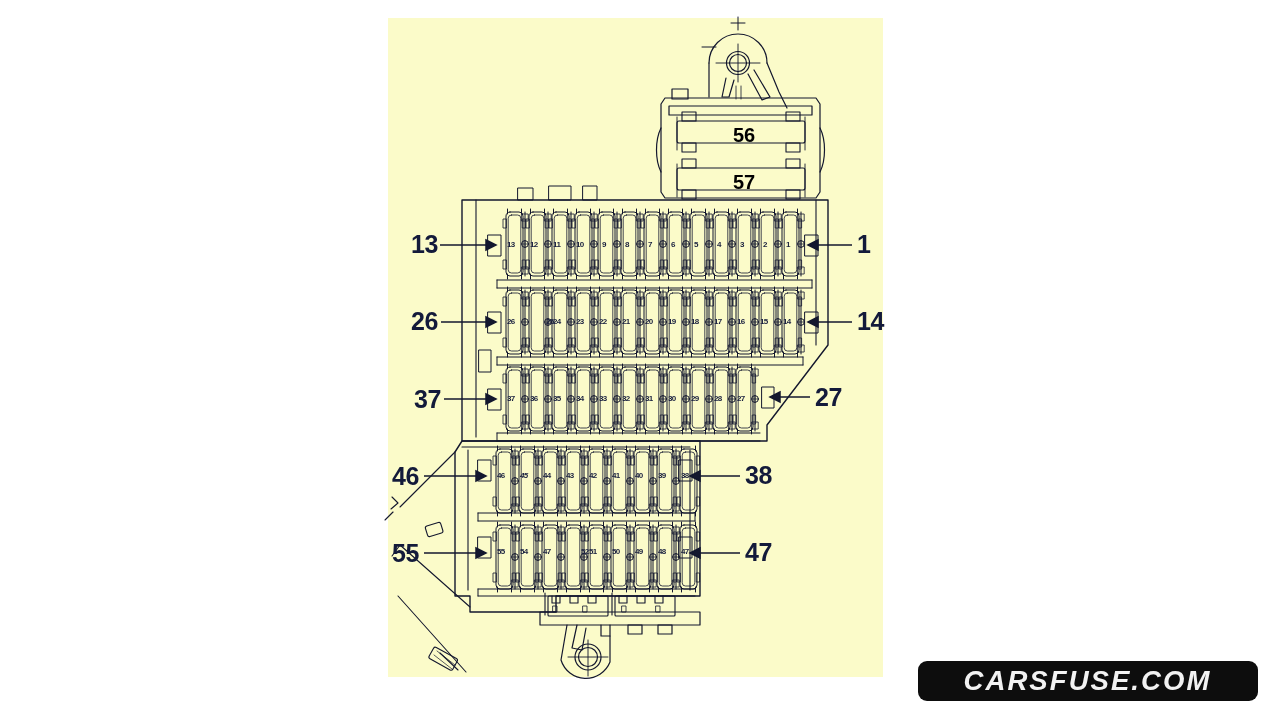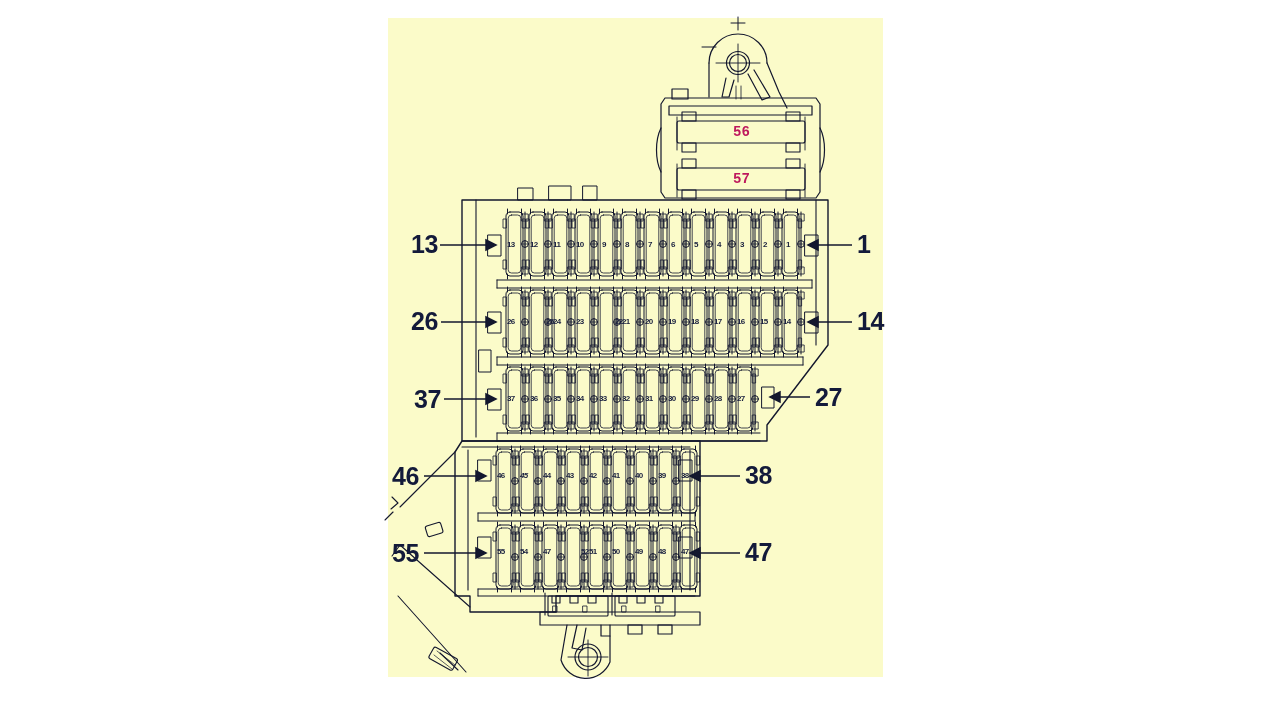--- a/index.html
+++ b/index.html
@@ -46,24 +46,24 @@
     font-weight:bold;
     color:#19203f;
     line-height:1;
     white-space:nowrap;
     letter-spacing:-0.6px;
   }
 
   
   .relaynum{
     position:absolute;
-    font-family:Liberation Mono, monospace;
+    font-family:Liberation Sans, sans-serif;
     font-weight:bold;
-    font-size:14px;
-    color:#be185d;
+    font-size:20px;
+    color:#000000;
     line-height:1;
     white-space:nowrap;
   }
 
   
   .logo{
     position:absolute;
     left:918px;top:661px;
     width:340px;height:40px;
     background:#0d0d0d;
@@ -456,21 +456,21 @@
     <div class="fnum" style="left:740px;top:241px;">3</div>
     <div class="fnum" style="left:763px;top:241px;">2</div>
     <div class="fnum" style="left:786px;top:241px;">1</div>
   </div>
 
   <div>
     <div class="fnum" style="left:507px;top:318px;">26</div>
     <div class="fnum" style="left:530px;top:318px;padding-left:16px;">25</div>
     <div class="fnum" style="left:553px;top:318px;">24</div>
     <div class="fnum" style="left:576px;top:318px;">23</div>
-    <div class="fnum" style="left:599px;top:318px;padding-left:16px;">22</div>
+    <div class="fnum" style="left:599px;top:318px;">22</div>
     <div class="fnum" style="left:622px;top:318px;">21</div>
     <div class="fnum" style="left:645px;top:318px;">20</div>
     <div class="fnum" style="left:668px;top:318px;">19</div>
     <div class="fnum" style="left:691px;top:318px;">18</div>
     <div class="fnum" style="left:714px;top:318px;">17</div>
     <div class="fnum" style="left:737px;top:318px;">16</div>
     <div class="fnum" style="left:760px;top:318px;">15</div>
     <div class="fnum" style="left:783px;top:318px;">14</div>
   </div>
 
@@ -505,14 +505,17 @@
     <div class="fnum" style="left:520px;top:548px;">54</div>
     <div class="fnum" style="left:543px;top:548px;">47</div>
     <div class="fnum" style="left:566px;top:548px;margin-left:15px;">52</div>
     <div class="fnum" style="left:589px;top:548px;">51</div>
     <div class="fnum" style="left:612px;top:548px;">50</div>
     <div class="fnum" style="left:635px;top:548px;">49</div>
     <div class="fnum" style="left:658px;top:548px;">48</div>
     <div class="fnum" style="left:681px;top:548px;">47</div>
   </div>
 
+  <div class="logo">
+    <span class="logo-text">CARSFUSE.COM</span>
+  </div>
 
 </div>
 
 </body></html>

